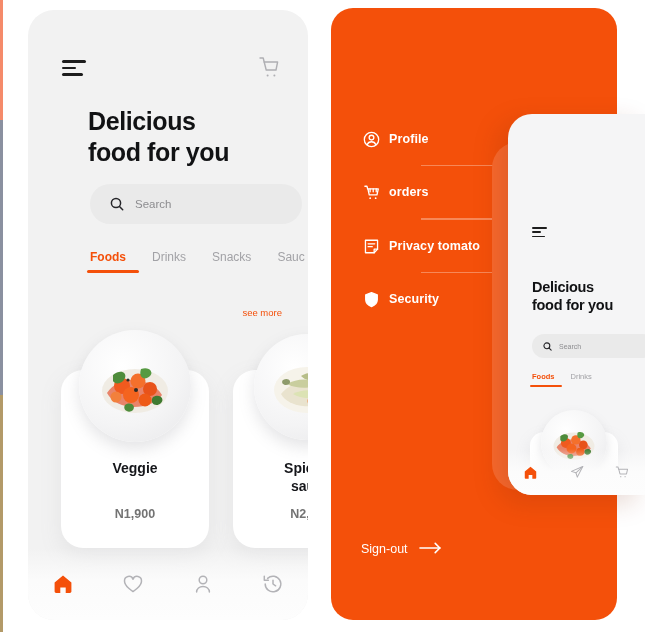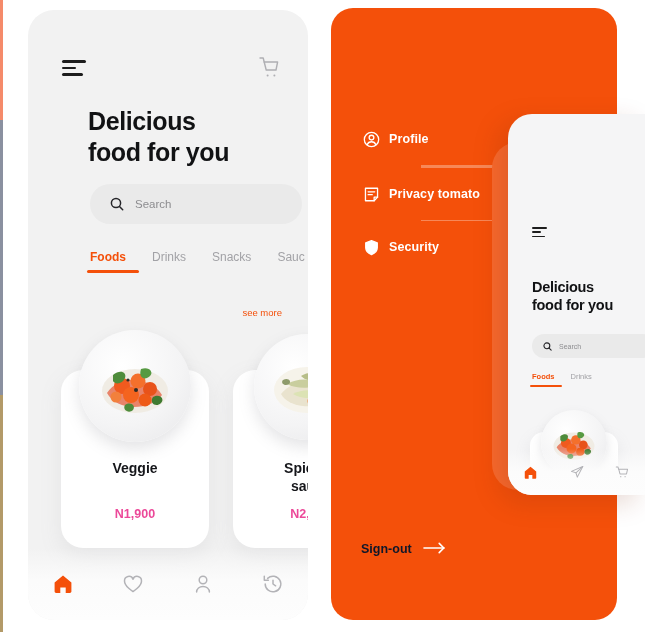--- a/index.html
+++ b/index.html
@@ -43,21 +43,21 @@
   .see-more{position:absolute;right:26px;top:297px;font-size:9.5px;color:#F4500A;cursor:pointer;}
 
   .lp-cards{position:absolute;left:0;top:318px;width:280px;height:220px;}
   .fcard{position:absolute;top:42px;width:148px;height:178px;background:#FFFFFF;border-radius:22px;
     box-shadow:0 8px 22px rgba(140,140,150,.13);}
   .fcard.c1{left:33px;}
   .fcard.c2{left:205px;}
   .fcard .fname{position:absolute;left:0;top:90px;width:100%;text-align:center;
     font-size:14px;font-weight:bold;color:#15161a;line-height:1.26;}
   .fcard .fprice{position:absolute;left:0;top:137px;width:100%;text-align:center;
-    font-size:12.5px;font-weight:bold;color:#ec4899;}
+    font-size:12.5px;font-weight:bold;color:#737373;}
   .plate{position:absolute;top:-36px;left:50%;transform:translateX(-50%);
     width:106px;height:106px;border-radius:50%;
     background:radial-gradient(circle at 38% 32%,#ffffff 0%,#f4f4f5 58%,#e7e7e9 100%);
     box-shadow:0 7px 16px rgba(120,120,130,.2);overflow:hidden;}
   .plate.big{width:112px;height:112px;top:-40px;}
   .food{position:absolute;left:50%;top:50%;transform:translate(-50%,-50%);width:80px;height:66px;}
 
   .lp-nav{position:absolute;left:0;bottom:0;width:280px;height:72px;
     background:linear-gradient(to bottom,rgba(255,255,255,0) 0%,#FBFBFB 45%,#FDFDFD 100%);
     display:flex;align-items:center;}
@@ -68,21 +68,21 @@
     position:absolute;left:331px;top:8px;width:286px;height:612px;
     background:#F4500A;border-radius:22px;overflow:hidden;
   }
   .menu-list{position:absolute;left:32px;top:105px;width:186px;}
   .menu-row{height:52px;display:flex;align-items:center;cursor:pointer;text-align:right;}
   .menu-row .mico{width:26px;display:flex;align-items:center;justify-content:flex-start;}
   .menu-row .mlabel{font-size:12.5px;font-weight:bold;color:#ffffff;letter-spacing:.1px;white-space:nowrap;}
   .menu-sep{height:1px;background:rgba(255,255,255,.32);margin-left:58px;}
 
   .signout{position:absolute;left:30px;bottom:62px;display:flex;align-items:center;gap:11px;cursor:pointer;}
-  .signout .solabel{font-size:12.5px;font-weight:bold;color:#0f172a;}
+  .signout .solabel{font-size:12.5px;font-weight:normal;color:#ffffff;}
 
   
   #mini-backdrop{position:absolute;left:492px;top:142px;width:152px;height:348px;
     background:#F96A2E;border-radius:26px;}
   #mini-phone{position:absolute;left:508px;top:114px;width:137px;height:381px;
     background:#F5F5F6;border-radius:24px 0 0 24px;overflow:hidden;
     box-shadow:-10px 8px 26px rgba(120,40,10,.18);}
   .mp-burger{position:absolute;left:24px;top:113px;width:15px;height:11px;}
   .mp-burger i{display:block;position:absolute;left:0;height:1.8px;background:#1d1d1d;border-radius:2px;}
   .mp-burger i:nth-child(1){top:0;width:15px;}
@@ -244,20 +244,32 @@
         <svg width="17" height="17" viewBox="0 0 18 18" fill="none" stroke="#fff" stroke-width="1.4" stroke-linecap="round" stroke-linejoin="round">
           <circle cx="9" cy="9" r="7.6"></circle>
             <circle cx="9" cy="7" r="2.5"></circle>
           <path d="M4.4 14.6c.7-2 2.4-3.2 4.6-3.2s3.9 1.2 4.6 3.2"></path>
         </svg>
       </span>
       <span class="mlabel">Profile</span>
     </div>
     <div class="menu-sep"></div>
 
+    <div class="menu-row">
+      <span class="mico">
+        <svg width="17" height="17" viewBox="0 0 18 18" fill="none" stroke="#fff" stroke-width="1.4" stroke-linecap="round" stroke-linejoin="round">
+          <path d="M2 2.4h2.2l.7 2.8"></path>
+          <path d="M5.2 5.2h11l-1.4 6.3H6.6L5.2 5.2z"></path>
+          <path d="M7.5 5.2v3M10.8 5.2v3M14 5.2v3"></path>
+          <circle cx="7.6" cy="15" r=".95" fill="#fff" stroke="none"></circle>
+          <circle cx="13.4" cy="15" r=".95" fill="#fff" stroke="none"></circle>
+        </svg>
+      </span>
+      <span class="mlabel">orders</span>
+    </div>
     <div class="menu-sep"></div>
 
     <div class="menu-sep"></div>
 
     <div class="menu-row">
       <span class="mico">
         <svg width="17" height="17" viewBox="0 0 18 18" fill="none" stroke="#fff" stroke-width="1.4" stroke-linecap="round" stroke-linejoin="round">
           <path d="M2.6 2.4h12.8v9.4l-3.6 3.8H2.6V2.4z"></path>
           <path d="M5.4 6.2h7M5.4 9.2h4.4"></path>
           <path d="M15.4 11.8h-3.6v3.8"></path>

